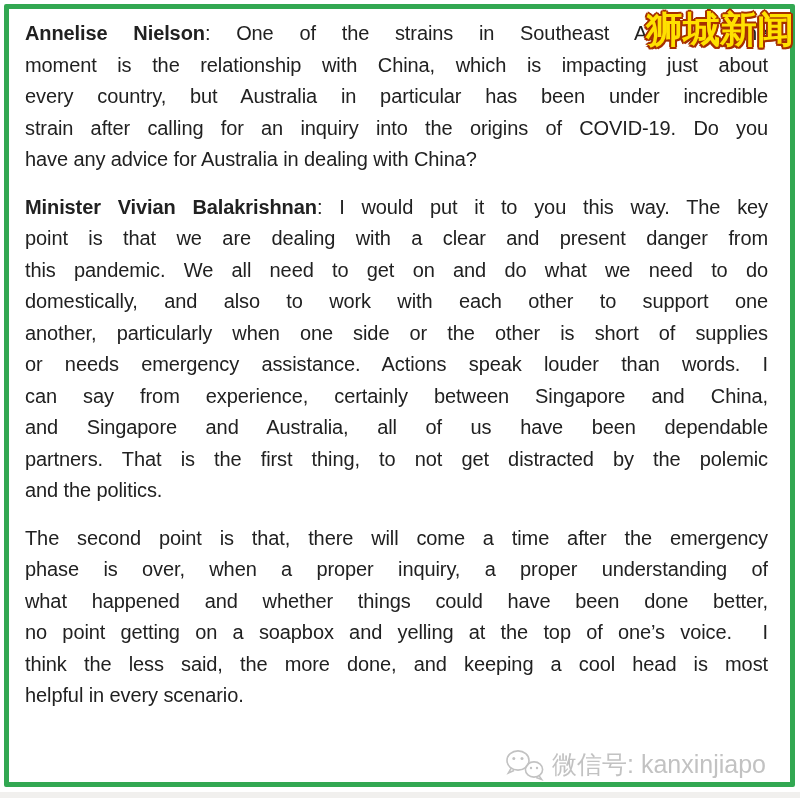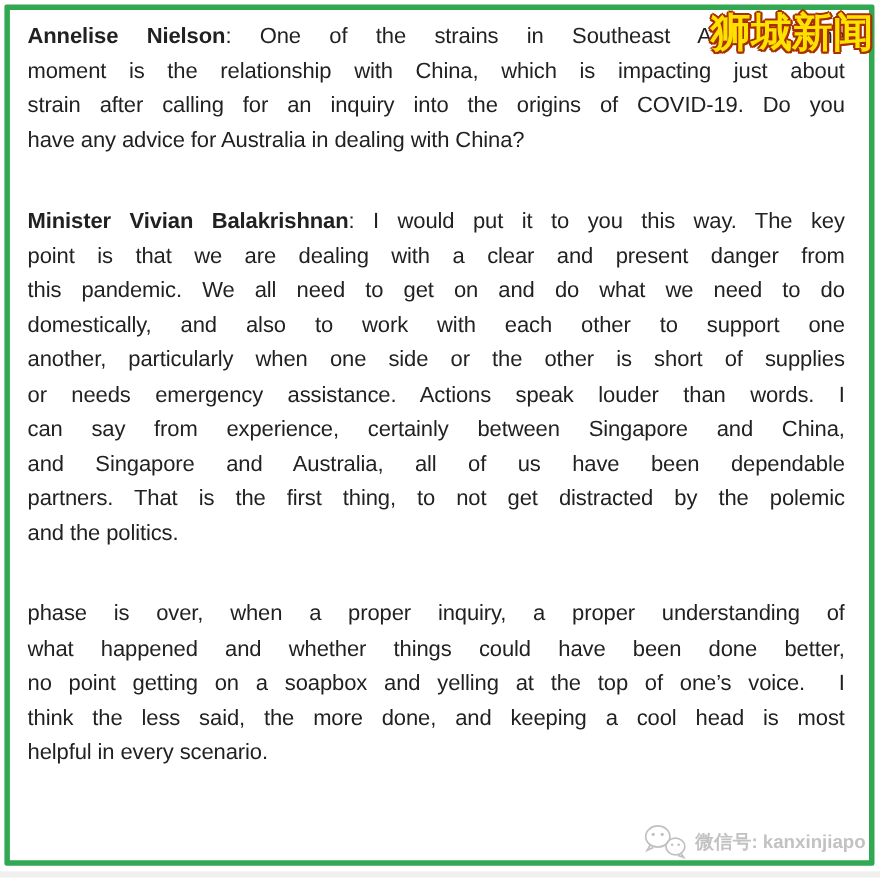--- a/index.html
+++ b/index.html
@@ -31,21 +31,21 @@
   .content {
     position: absolute;
     left: 16px; right: 22px; top: 9px;
     color: var(--ink);
     font-size: 20px;
     line-height: 31.5px;
     letter-spacing: -0.1px;
   }
 
   .para { margin: 0; }
-  .para + .para { margin-top: 42px; }
+  .para + .para { margin-top: 16px; }
 
   .line {
     height: 31.5px;
     text-align: justify;
     text-align-last: justify;
     overflow: hidden;
   }
   .line.para-end { text-align-last: left; }
   .line b { font-weight: bold; }
 
@@ -63,66 +63,67 @@
       0 2px 0 var(--wm-red), 0 -2px 0 var(--wm-red),
       1.5px 1.5px 0 var(--wm-red), -1.5px -1.5px 0 var(--wm-red),
       1.5px -1.5px 0 var(--wm-red), -1.5px 1.5px 0 var(--wm-red);
     pointer-events: none;
     white-space: nowrap;
     text-align: right;
   }
 
   .wm-bottom {
     position: absolute;
-    right: 13px; bottom: 17px;
+    right: 34px; bottom: 17px;
     z-index: 5;
     display: flex;
     align-items: center;
     gap: 7px;
     color: var(--wm-gray);
-    font-size: 17px;
+    font-size: 25px;
     white-space: nowrap;
     pointer-events: none;
-    font-weight: bold;
   }
   .wm-bottom svg { display: block; }
 
   .bottom-strip {
     position: absolute;
     left: 0; right: 0; bottom: 0;
     height: 6px;
     background: #f1f0ee;
   }
 </style>
 </head>
 <body>
 
 <div class="stage">
 
   <div class="frame">
     <div class="content">
         <div class="para">
           <div class="line"><b>Annelise Nielson</b>: One of the strains in Southeast Asia at the</div>
           <div class="line">moment is the relationship with China, which is impacting just about</div>
+          <div class="line">every country, but Australia in particular has been under incredible</div>
           <div class="line">strain after calling for an inquiry into the origins of COVID-19. Do you</div>
           <div class="line para-end">have any advice for Australia in dealing with China?</div>
         </div>
         <div class="para">
           <div class="line"><b>Minister Vivian Balakrishnan</b>: I would put it to you this way. The key</div>
           <div class="line">point is that we are dealing with a clear and present danger from</div>
           <div class="line">this pandemic. We all need to get on and do what we need to do</div>
           <div class="line">domestically, and also to work with each other to support one</div>
           <div class="line">another, particularly when one side or the other is short of supplies</div>
           <div class="line">or needs emergency assistance. Actions speak louder than words. I</div>
           <div class="line">can say from experience, certainly between Singapore and China,</div>
           <div class="line">and Singapore and Australia, all of us have been dependable</div>
           <div class="line">partners. That is the first thing, to not get distracted by the polemic</div>
           <div class="line para-end">and the politics.</div>
         </div>
         <div class="para">
+          <div class="line">The second point is that, there will come a time after the emergency</div>
           <div class="line">phase is over, when a proper inquiry, a proper understanding of</div>
           <div class="line">what happened and whether things could have been done better,</div>
           <div class="line">no point getting on a soapbox and yelling at the top of one’s voice.&nbsp; I</div>
           <div class="line">think the less said, the more done, and keeping a cool head is most</div>
           <div class="line para-end">helpful in every scenario.</div>
         </div>
       </div>
   </div>
 
   <div class="wm-top">狮城新闻</div>

